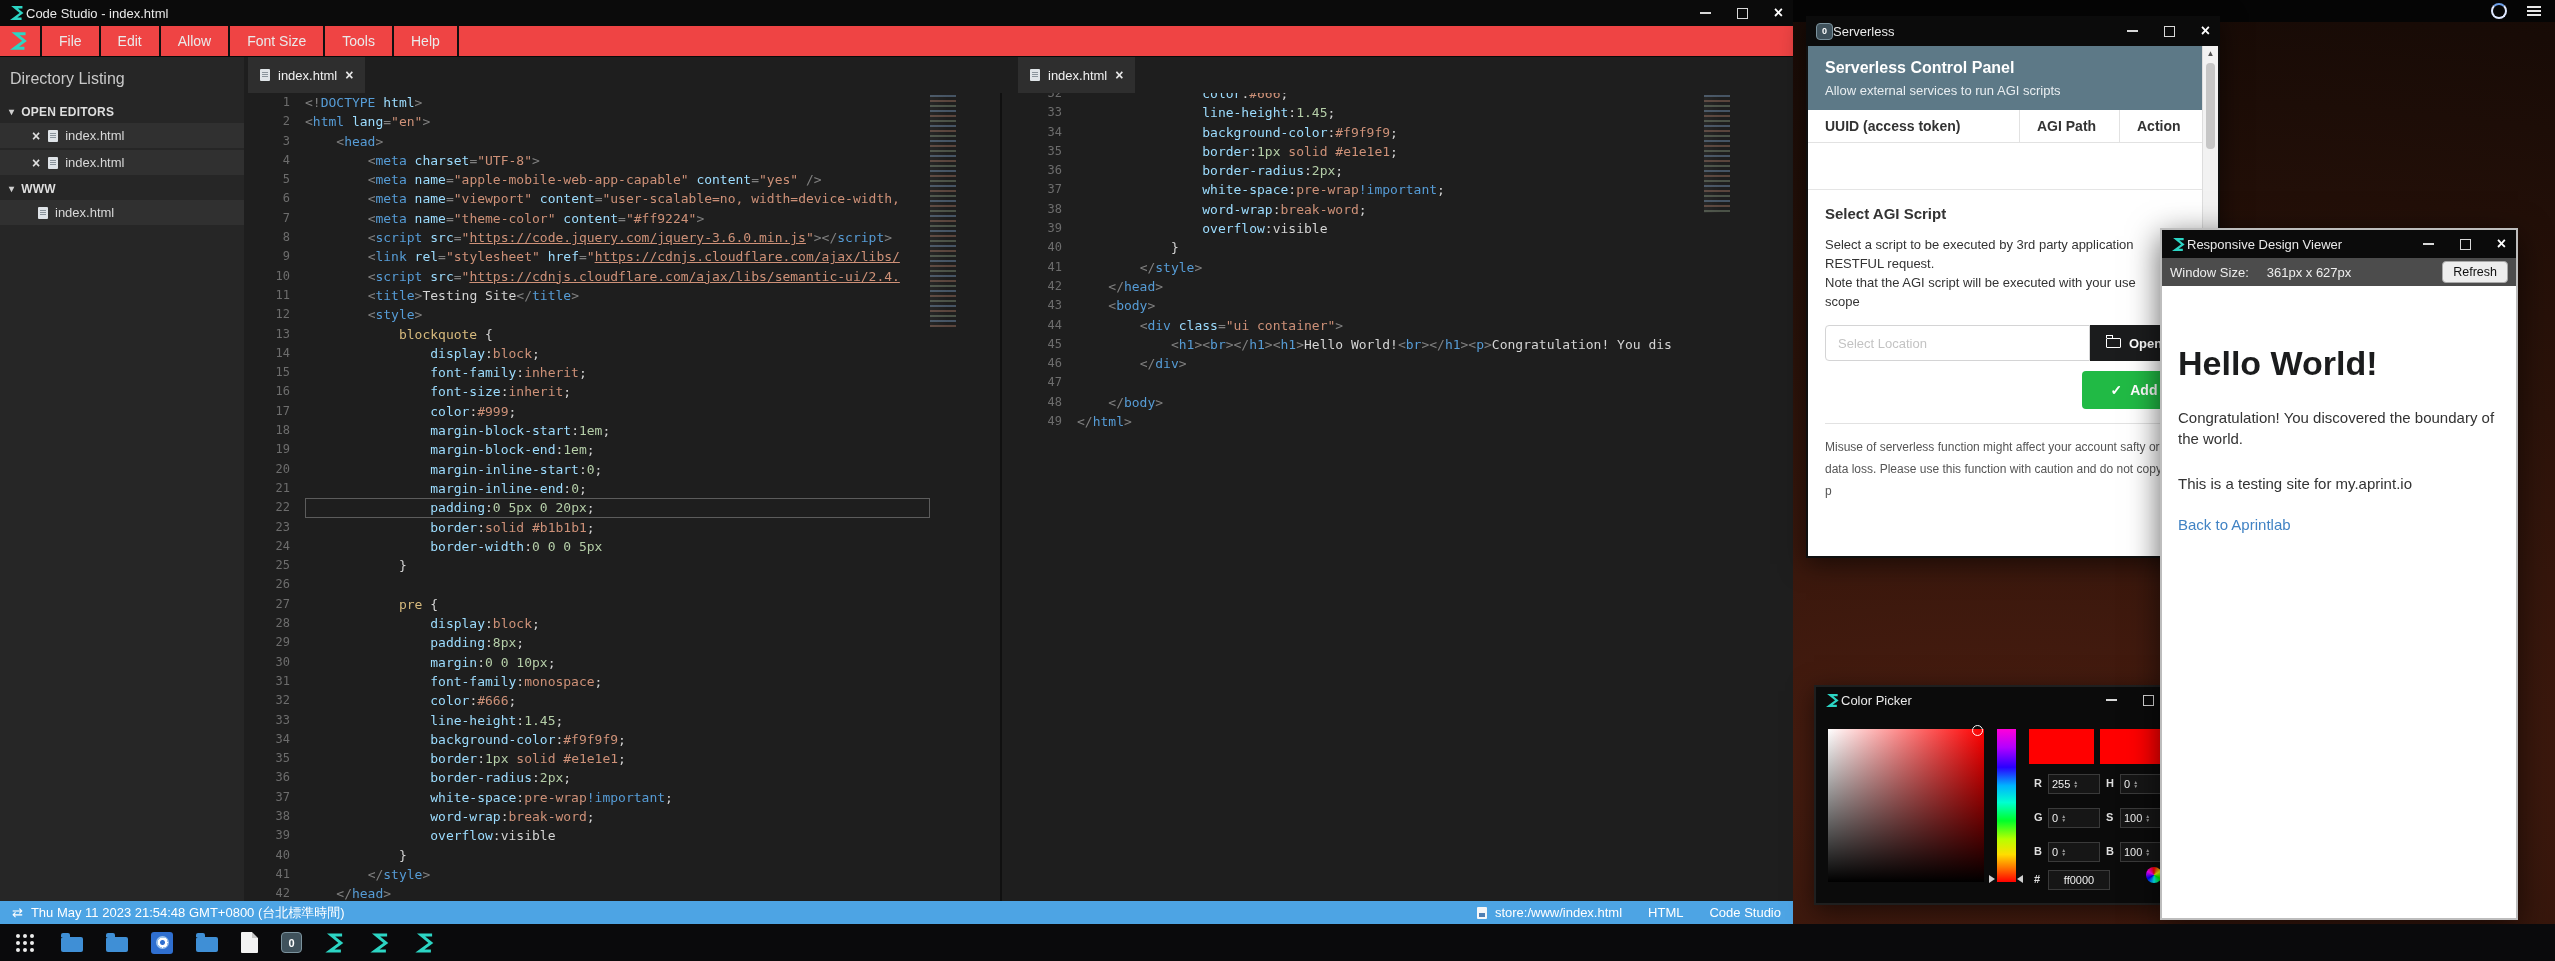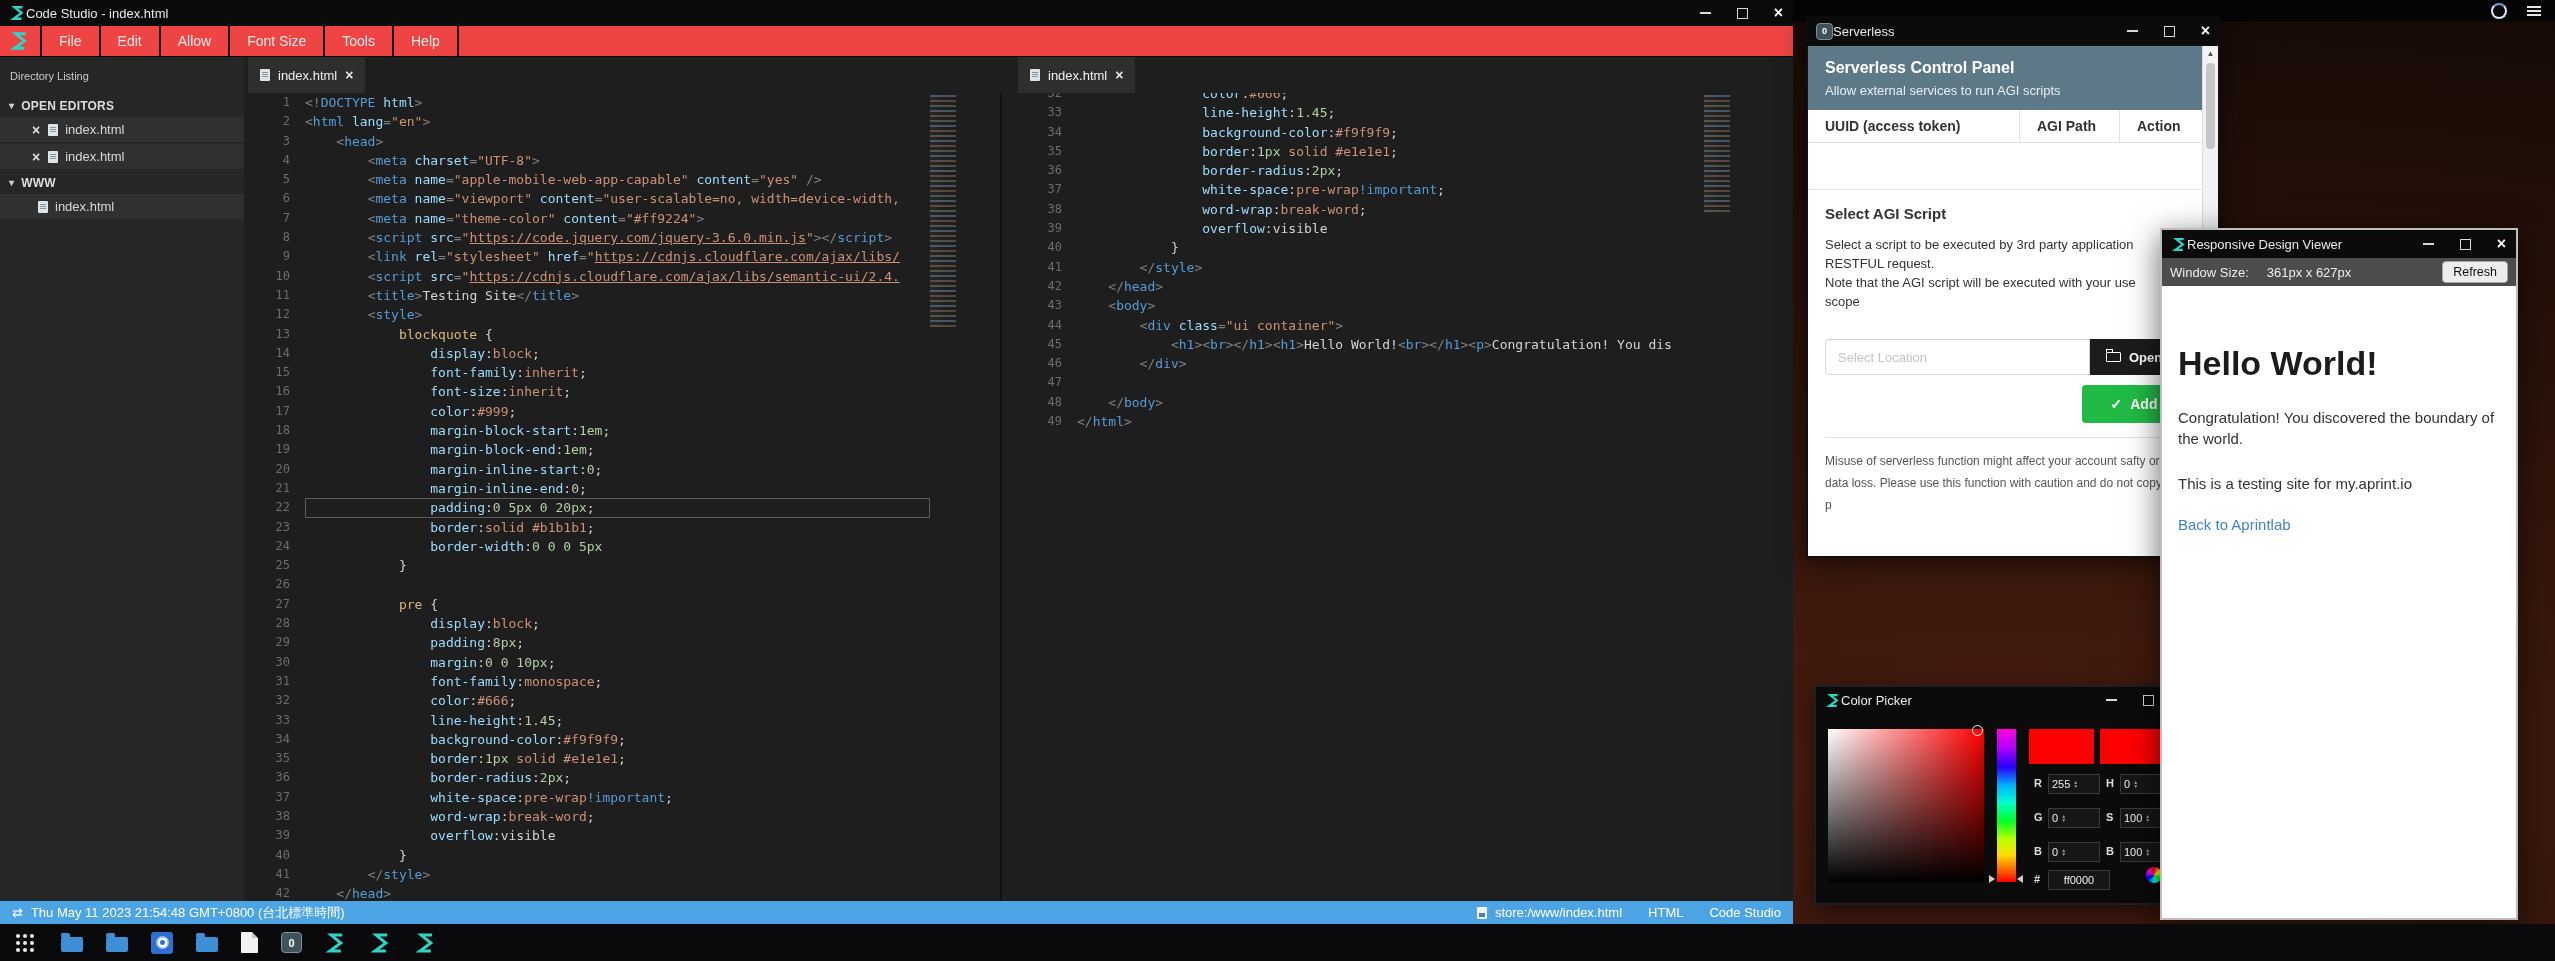--- a/index.html
+++ b/index.html
@@ -26,21 +26,21 @@
 
   
   #main{left:0;top:0;width:1793px;height:924px;background:#1e1e1e}
   #main .win-title{height:26px}
   #menubar{height:30px;background:#ef4444;display:flex;align-items:stretch;border-bottom:1px solid #0a0a0a}
   #menubar .logo-cell{display:flex;align-items:center;padding:0 10px;border-right:2px solid #101010}
   .menu-item{display:flex;align-items:center;padding:0 17px;font-size:14px;color:#eaeaea;border-right:2px solid #101010}
 
   
   #sidebar{left:0;top:57px;width:244px;height:844px;background:#262626;color:#ccc}
-  .dirlist{padding:13px 10px 12px;font-size:11px;color:#c9c9c9}
+  .dirlist{padding:13px 10px 12px;font-size:16px;color:#c9c9c9}
   .sec-header{height:23px;display:flex;align-items:center;gap:7px;padding:0 9px;font-size:12px;font-weight:bold;color:#dedede;letter-spacing:.2px}
   .tri{font-size:10px;color:#cfcfcf}
   .side-item{height:25px;display:flex;align-items:center;gap:7px;padding-left:32px;background:#303030;margin-bottom:2px;font-size:13px;color:#d8d8d8}
   .side-item .x{font-size:14px;font-weight:bold;color:#e0e0e0;margin-right:1px}
   .ficon{width:10px;height:12px;background:#dfe4e8;border-radius:1px;position:relative;flex:0 0 auto}
   .ficon::before{content:"";position:absolute;top:3px;left:2px;width:6px;height:1px;background:#8a949c;box-shadow:0 2px #8a949c,0 4px #8a949c}
 
   
   .tab{position:absolute;top:57px;height:36px;background:#2e2e2e;display:flex;align-items:center;gap:8px;padding:0 12px;font-size:13px;color:#f0f0f0}
   .tab .x{font-size:14px;font-weight:bold;color:#e8e8e8}
@@ -101,21 +101,21 @@
   .srv-cols{display:flex;border-bottom:1px solid #e2e2e2;font-weight:bold}
   .srv-cols span{padding:8px 17px;box-sizing:border-box}
   .srv-cols .c1{width:212px;border-right:1px solid #e2e2e2}
   .srv-cols .c2{width:100px;border-right:1px solid #e2e2e2}
   .srv-cols .c3{flex:1}
   .srv-empty{padding:13px 17px;border-bottom:1px solid #e2e2e2;font-size:14px}
   .srv-gap{height:46px;border-bottom:1px solid #e5e5e5;margin-right:15px}
   .srv-script{padding:14px 17px 0;margin-right:15px;font-size:13px;line-height:19px;color:#333}
   .srv-script .head{font-size:15px;font-weight:bold;margin-bottom:12px}
   .srv-script b{font-weight:normal}
-  .loc-row{display:flex;margin-top:28px}
+  .loc-row{display:flex;margin-top:14px}
   .loc-input{width:265px;height:36px;border:1px solid #d4d4d5;border-radius:4px 0 0 4px;box-sizing:border-box;display:flex;align-items:center;padding:0 12px;color:#c3c3c3;font-size:13px;background:#fff}
   .open-btn{height:36px;background:#1b1c1d;color:#fff;border-radius:0 4px 4px 0;display:flex;align-items:center;gap:8px;padding:0 16px;font-size:13px;font-weight:bold}
   .fold-w{width:13px;height:8px;border:1.5px solid #fff;border-radius:1px;position:relative}
   .fold-w::before{content:"";position:absolute;top:-4px;left:-1px;width:5px;height:2px;border:1.5px solid #fff;border-bottom:none}
   .add-row{display:flex;justify-content:flex-end;margin-top:10px;padding-right:0}
   .add-btn{height:38px;min-width:104px;background:#21ba45;color:#fff;border-radius:4px;display:flex;align-items:center;justify-content:center;gap:8px;font-size:14px;font-weight:bold}
   .srv-div{border-top:1px solid #e2e2e2;margin:14px 0 0}
   .srv-warn{margin-top:12px;font-size:12px;line-height:22px;color:#555}
 
   

